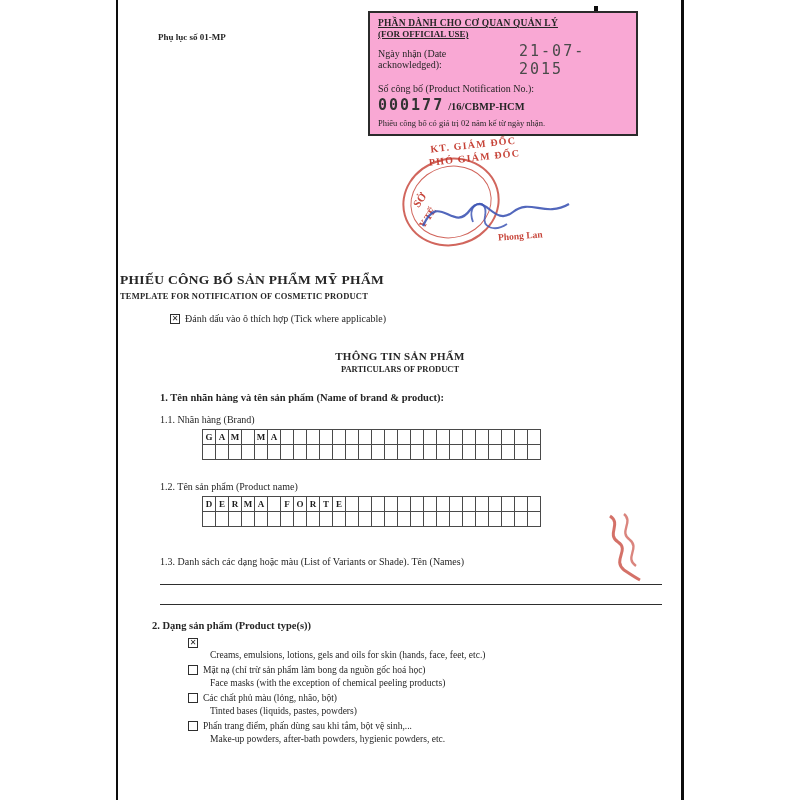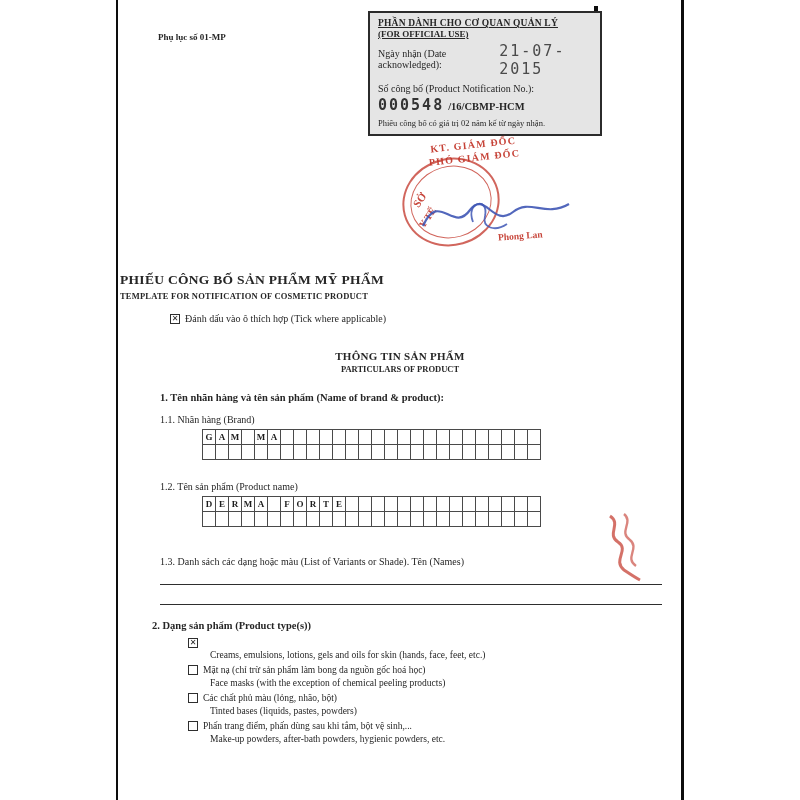--- a/index.html
+++ b/index.html
@@ -11,22 +11,22 @@
   html,body{background:#ffffff}
   body{width:800px;height:800px;font-family:"Liberation Serif",serif;color:var(--text)}
   .doc{position:relative;width:800px;height:800px;background:#fff;overflow:hidden}
   .abs{position:absolute}
 
   
   .edge-line{background:#0d0d0d}
 
   
   .official-box{
-    left:368px;top:11px;width:234px;border:2px solid #2b2b2b;
-    padding:5px 8px 6px 8px;background:#e5e5e5;
+    left:368px;top:11px;width:270px;border:2px solid #2b2b2b;
+    padding:5px 8px 6px 8px;background:#f9a8d4;
   }
   .ob-title-vi{font-weight:bold;font-size:9.5px;text-decoration:underline;letter-spacing:.2px}
   .ob-title-en{font-weight:bold;font-size:9px;text-decoration:underline;margin-top:1px}
   .ob-row{display:flex;align-items:baseline;margin-top:4px}
   .ob-label{font-size:10px}
   .ob-date{font-family:"DejaVu Sans Mono",monospace;font-size:15px;color:#4a4a4a;letter-spacing:2px;margin-left:8px;transform:translateY(-1px)}
   .ob-number{font-family:"DejaVu Sans Mono",monospace;font-weight:bold;font-size:15px;letter-spacing:2px;color:#333}
   .ob-suffix{font-weight:bold;font-size:10.5px;margin-left:4px}
   .ob-note{font-size:8.5px;margin-top:4px}
 
@@ -86,21 +86,21 @@
     <div class="ob-title-vi">PHẦN DÀNH CHO CƠ QUAN QUẢN LÝ</div>
     <div class="ob-title-en">(FOR OFFICIAL USE)</div>
     <div class="ob-row">
       <span class="ob-label">Ngày nhận (Date acknowledged):</span>
       <span class="ob-date">21-07-2015</span>
     </div>
     <div class="ob-row">
       <span class="ob-label">Số công bố (Product Notification No.):</span>
     </div>
     <div class="ob-row" style="margin-top:2px">
-      <span class="ob-number">000548</span>
+      <span class="ob-number">000177</span>
       <span class="ob-suffix">/16/CBMP-HCM</span>
     </div>
     <div class="ob-note">Phiếu công bố có giá trị 02 năm kể từ ngày nhận.</div>
   </div>
 
   <div class="abs sign-title">
     <div>KT. GIÁM ĐỐC</div>
     <div>PHÓ GIÁM ĐỐC</div>
   </div>
 

